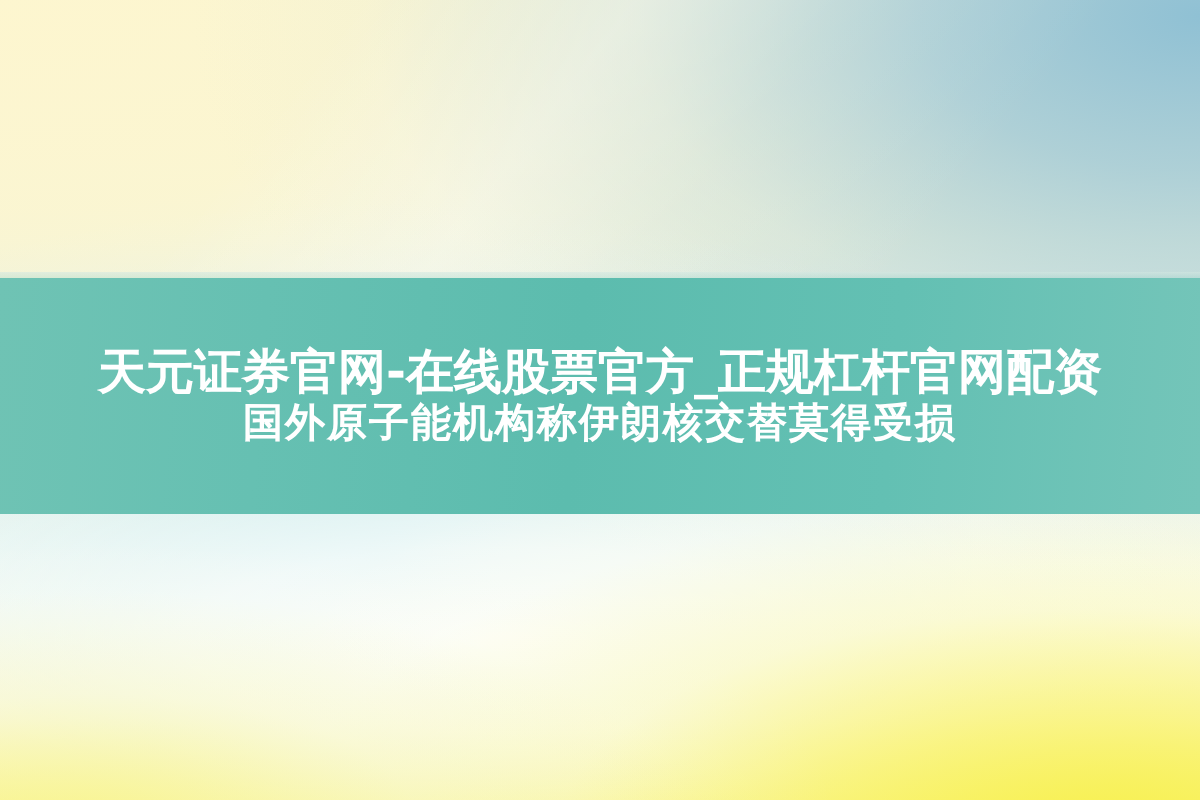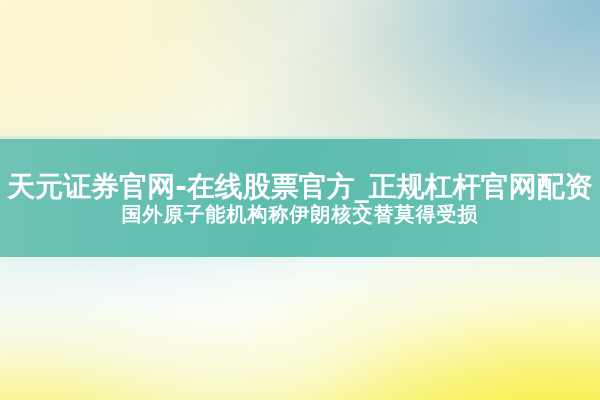--- a/index.html
+++ b/index.html
@@ -146,21 +146,21 @@
     width: 100%;
     text-align: center;
     color: #ffffff;
     font-family: "DejaVu Sans", "Liberation Sans", sans-serif;
     font-weight: 700;
     letter-spacing: 0.5px;
     line-height: 1.18;
     white-space: nowrap;
   }
   .headline-1 {
-    font-size: 28px;
+    font-size: 24px;
     letter-spacing: 0px;
   }
   .headline-2 {
     font-size: 20px;
     letter-spacing: 1px;
     margin-top: 0;
   }
 </style>
 </head>
 <body>

